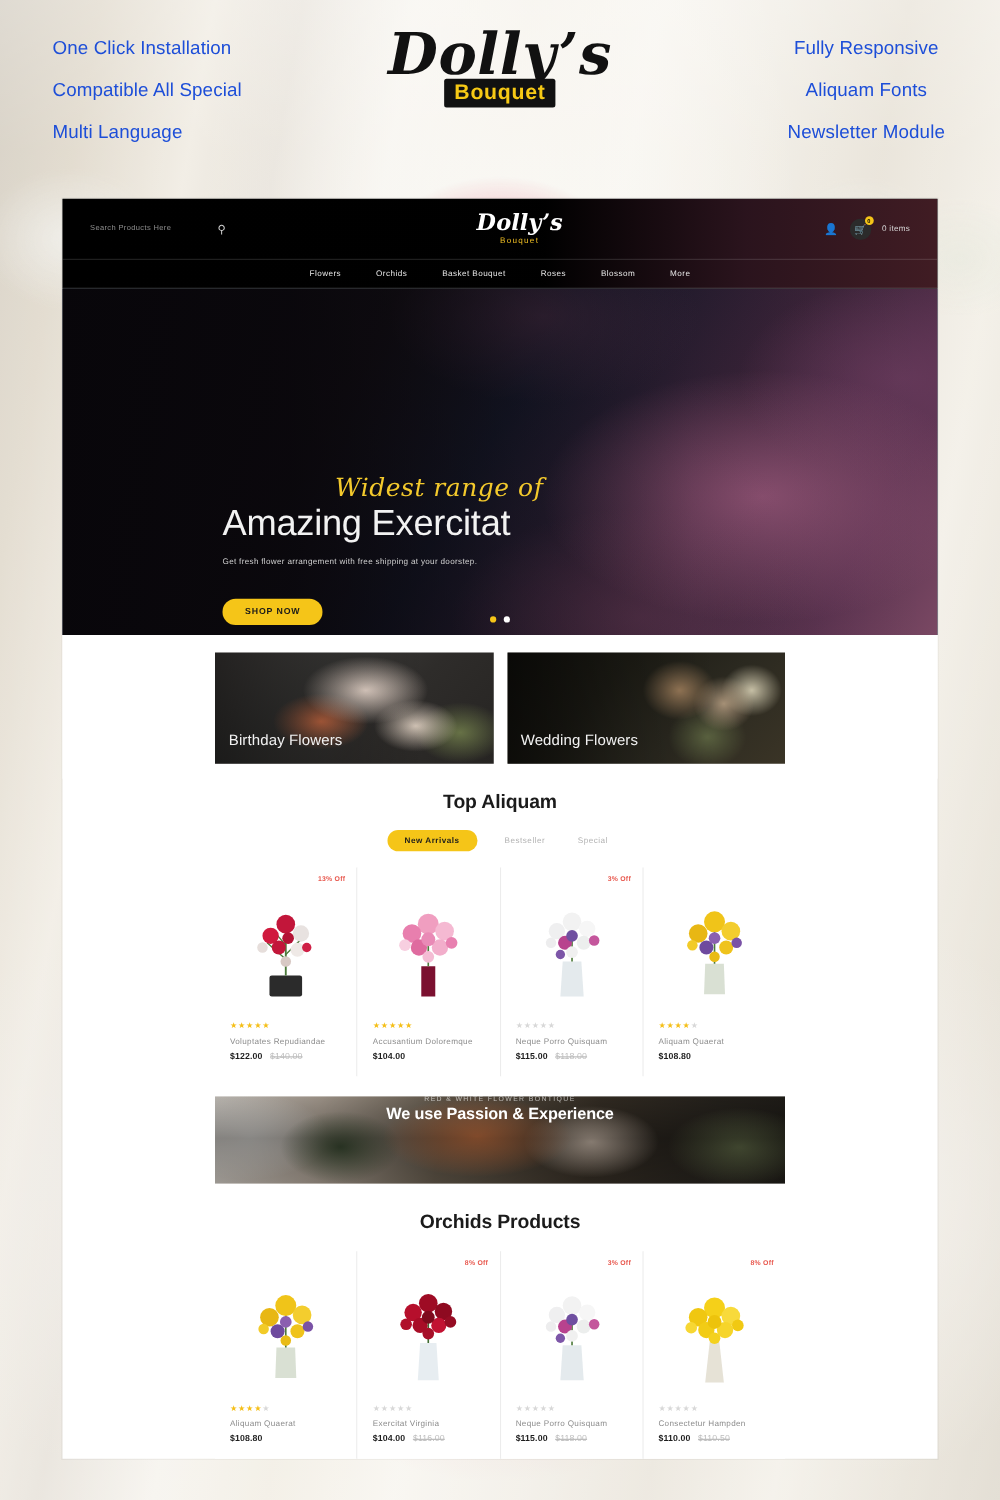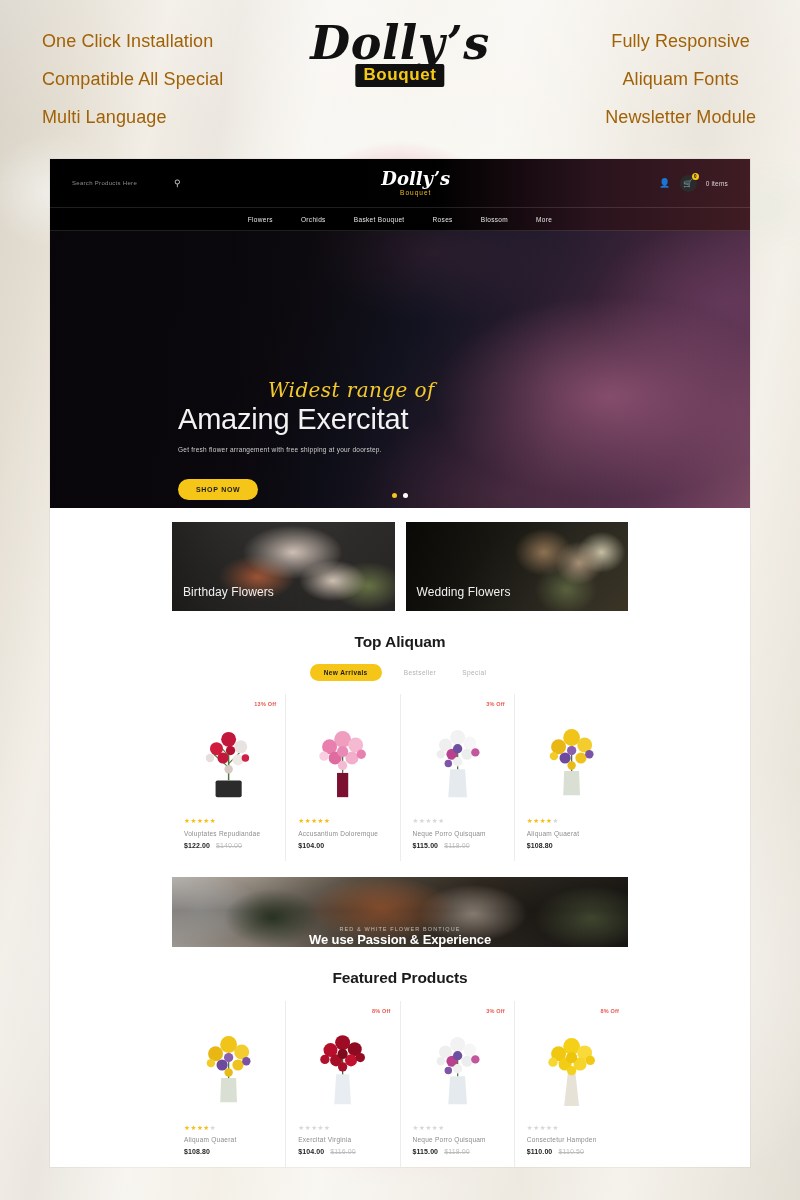--- a/index.html
+++ b/index.html
@@ -60,22 +60,22 @@
   .promo-col {
     position: absolute;
     top: 28px;
     display: flex;
     flex-direction: column;
     gap: 11px;
   }
   .promo-left  { left: 42px;  align-items: flex-start; }
   .promo-right { right: 44px; align-items: center; }
   .promo-item {
-    font-size: 18px;
-    color: #a16207;
+    font-size: 15px;
+    color: #1d4ed8;
     letter-spacing: .1px;
     white-space: nowrap;
     line-height: 1.5;
   }
 
   .promo-logo {
     position: absolute;
     left: 50%;
     top: 20px;
     transform: translateX(-50%);
@@ -442,21 +442,21 @@
     inset: 0;
     background: linear-gradient(180deg, rgba(0,0,0,.18) 0%, rgba(0,0,0,.42) 48%, rgba(0,0,0,.28) 100%);
   }
   .passion-copy {
     position: absolute;
     inset: 0;
     z-index: 3;
     display: flex;
     flex-direction: column;
     align-items: center;
-    justify-content: flex-end;
+    justify-content: flex-start;
     gap: 0;
   }
   .passion-kicker {
     font-size: 5.5px;
     letter-spacing: 1.1px;
     color: rgba(255,255,255,.62);
   }
   .passion-title {
     font-size: 13px;
     font-weight: 700;
@@ -681,21 +681,21 @@
   </div>
 
   <div class="passion">
     <div class="passion-bg"></div>
     <div class="passion-copy">
       <div class="passion-kicker">RED &amp; WHITE FLOWER BONTIQUE</div>
       <div class="passion-title">We use Passion &amp; Experience</div>
     </div>
   </div>
 
-  <div class="sec-title" style="padding-top:22px">Featured Products</div>
+  <div class="sec-title" style="padding-top:22px">Orchids Products</div>
 
   <div class="prod-grid" style="margin-top:14px">
 
     <div class="prod-card">
       <span class="off-badge"></span>
       <div class="prod-img">
         <svg width="100%" height="100%" viewBox="0 0 100 100" preserveAspectRatio="xMidYMid meet">
           <path d="M42 64 L41 90 L59 90 L58 64 Z" fill="#cfd8c8" opacity=".8"></path>
           <path d="M50 64 L50 36" stroke="#4c7a3a" stroke-width="1.4"></path>
           <circle cx="50" cy="28" r="9" fill="#f0c419"></circle>

